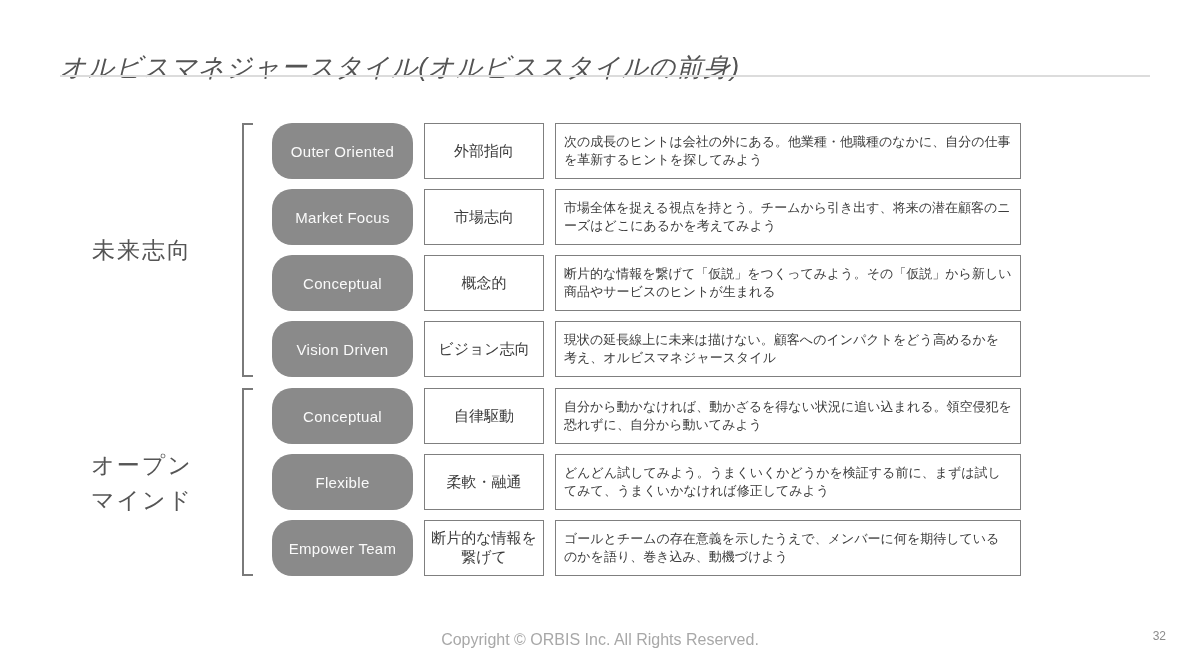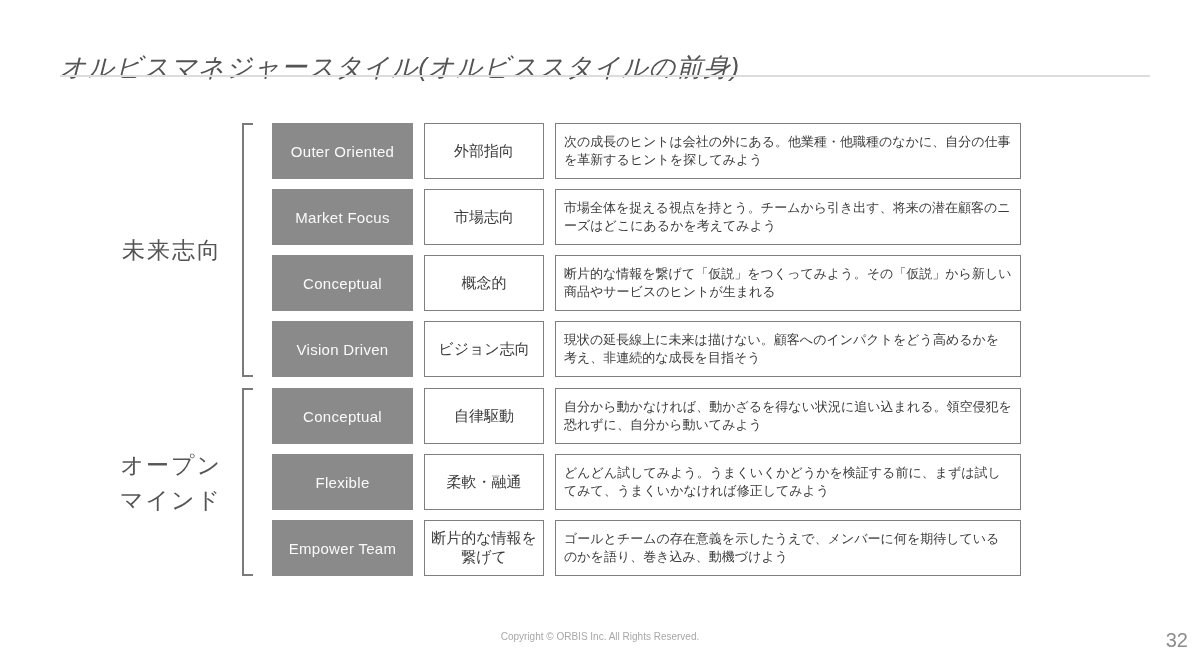--- a/index.html
+++ b/index.html
@@ -33,21 +33,21 @@
     background:var(--rule-gray);
   }
   .diagram{
     position:absolute;left:0;top:123px;width:1200px;
     display:flex;flex-direction:column;gap:11px;
   }
   .group{position:relative;}
   .group-label{
     position:absolute;left:62px;top:50%;
     transform:translateY(-50%);
-    width:160px;text-align:right;
+    width:160px;text-align:center;
     font-size:23px;color:#555555;
     letter-spacing:2px;line-height:1.5;
     white-space:pre-line;
   }
   .bracket{
     position:absolute;left:242px;top:0;bottom:0;width:9px;
     border-left:2px solid var(--bracket-gray);
     border-top:2px solid var(--bracket-gray);
     border-bottom:2px solid var(--bracket-gray);
   }
@@ -57,20 +57,21 @@
   }
   .row{display:flex;align-items:stretch;}
   .en-box{
     box-sizing:border-box;
     width:141px;height:56px;
     background:var(--box-gray);
     color:#fafafa;
     display:flex;align-items:center;justify-content:center;
     font-size:15px;letter-spacing:0.3px;
     text-align:center;
+    border-radius:20px;
   }
   .ja-box{
     box-sizing:border-box;
     width:120px;height:56px;margin-left:11px;
     border:1px solid var(--border-gray);
     background:#ffffff;
     color:var(--text-dark);
     display:flex;align-items:center;justify-content:center;
     font-size:15px;
     text-align:center;
@@ -81,25 +82,25 @@
     border:1px solid var(--border-gray);
     background:#ffffff;
     color:var(--text-dark);
     display:flex;align-items:center;
     padding:4px 8px;
     font-size:13px;line-height:1.35;
   }
   .footer-copyright{
     position:absolute;left:0;right:0;top:631px;
     text-align:center;
-    font-size:10px;color:var(--footer-gray);
+    font-size:16px;color:var(--footer-gray);
   }
   .page-number{
-    position:absolute;right:12px;top:629px;
-    font-size:20px;color:#8c8c8c;
+    position:absolute;right:34px;top:629px;
+    font-size:12px;color:#8c8c8c;
   }
 </style>
 </head>
 <body>
 
 <div class="slide">
   <h1 class="title">オルビスマネジャースタイル(オルビススタイルの前身)</h1>
   <div class="title-rule"></div>
 
   <div class="diagram" id="diagram">
@@ -121,21 +122,21 @@
 
   <div class="row">
     <div class="en-box">Conceptual</div>
     <div class="ja-box">概念的</div>
     <div class="desc-box">断片的な情報を繋げて「仮説」をつくってみよう。その「仮説」から新しい商品やサービスのヒントが生まれる</div>
   </div>
 
   <div class="row">
     <div class="en-box">Vision Driven</div>
     <div class="ja-box">ビジョン志向</div>
-    <div class="desc-box">現状の延長線上に未来は描けない。顧客へのインパクトをどう高めるかを考え、非連続的な成長を目指そう</div>
+    <div class="desc-box">現状の延長線上に未来は描けない。顧客へのインパクトをどう高めるかを考え、オルビスマネジャースタイル</div>
   </div>
 </div>
   </section>
 
   <section class="group">
     <div class="group-label">オープン
 マインド</div>
     <div class="bracket"></div>
     <div class="rows">
   <div class="row">

